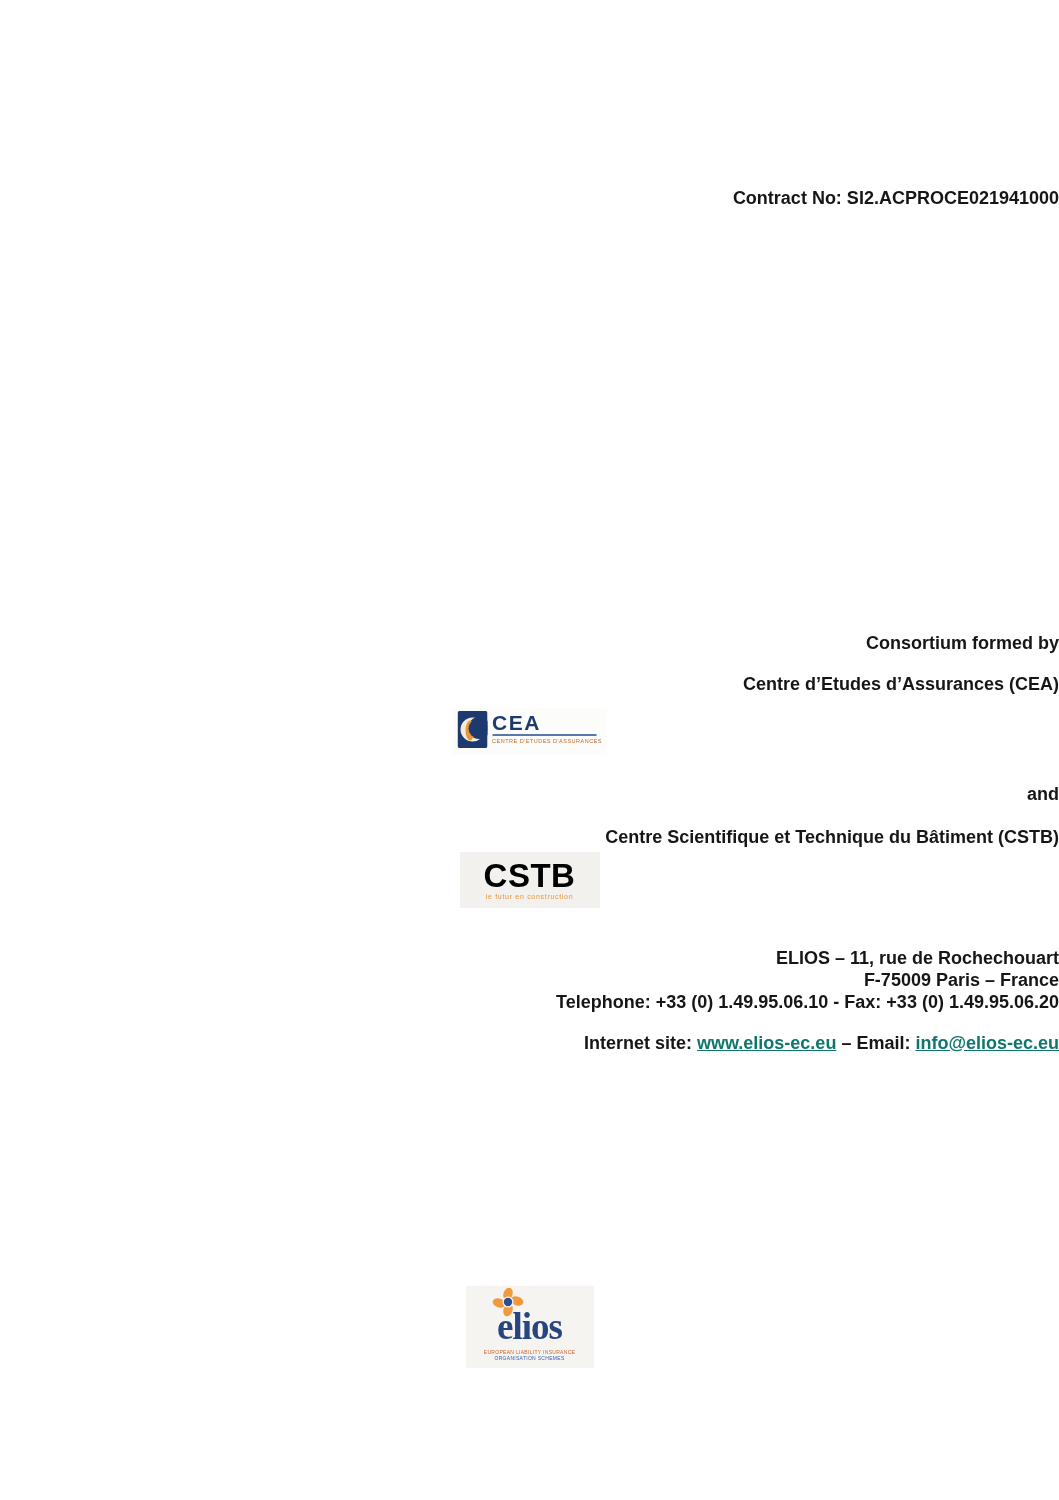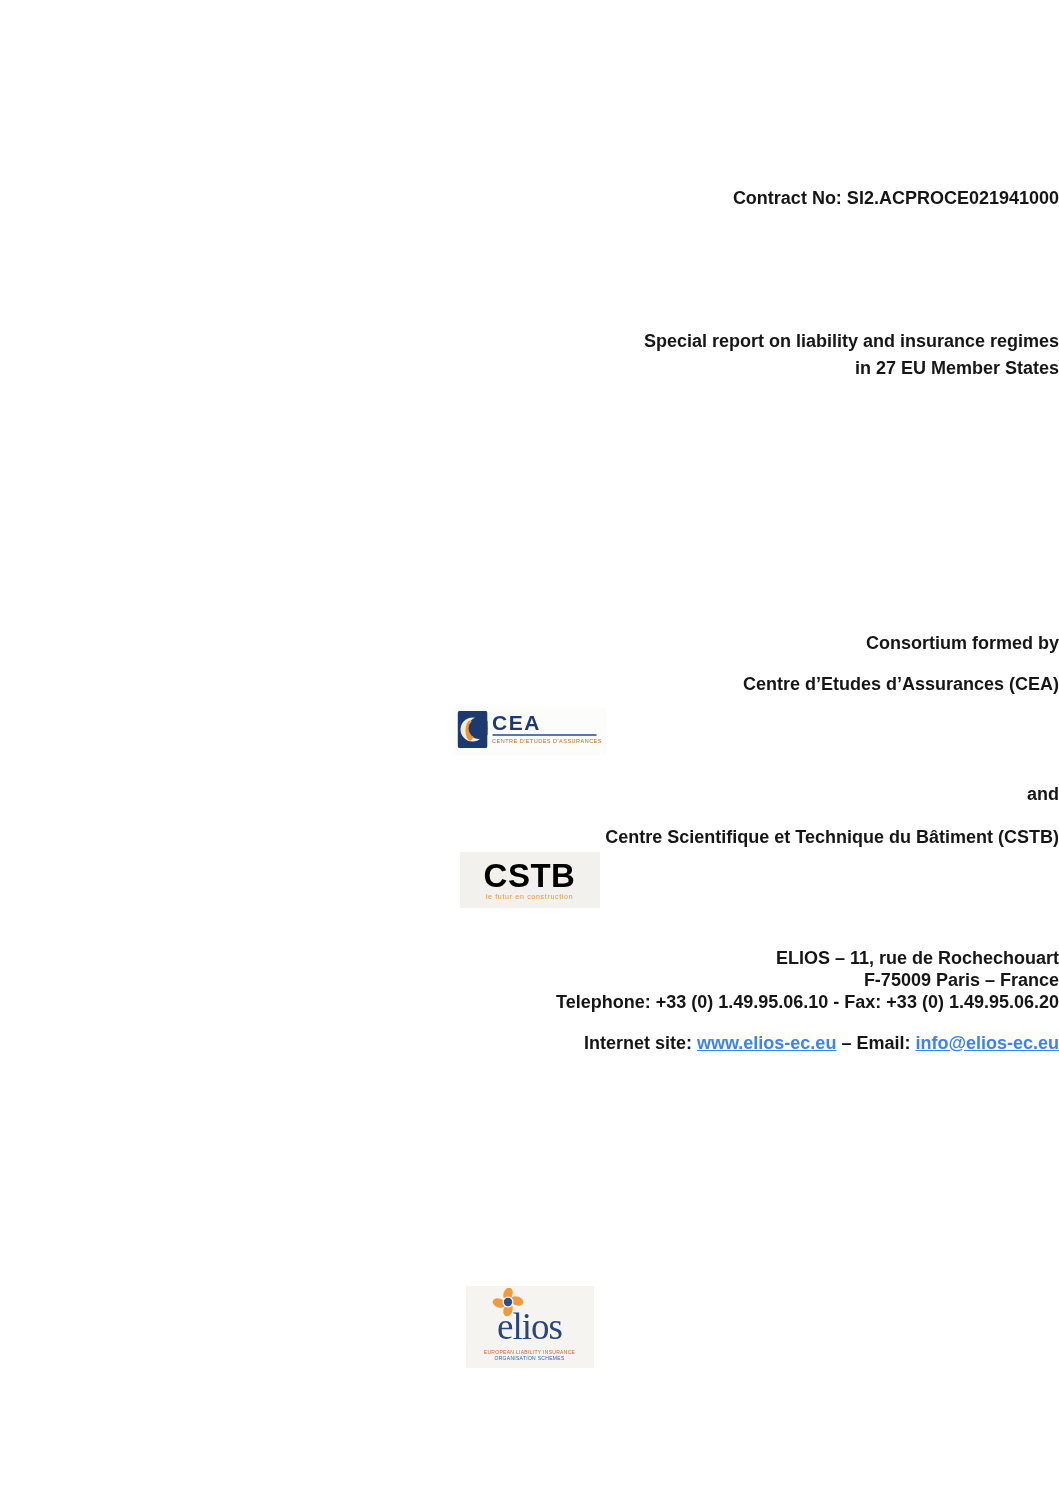--- a/index.html
+++ b/index.html
@@ -62,56 +62,52 @@
   }
   .cstb-acronym {
     color: #000000; font-weight: bold; font-size: 33px;
     line-height: 30px; letter-spacing: 0.5px;
   }
   .cstb-tagline { color: #e8963c; font-size: 7px; letter-spacing: 0.7px; margin-top: 2px; }
 
   .address-block { top: 947px; line-height: 22px; }
   .contact-block { top: 1033px; }
   .link {
-    color: #3b82f6; text-decoration: underline; font-weight: bold; cursor: pointer;
+    color: #0f766e; text-decoration: underline; font-weight: bold; cursor: pointer;
   }
   .date-block { top: 1098px; }
 
   
   .elios-logo {
     position: absolute; top: 1286px; left: 50%;
     transform: translateX(-50%);
     width: 128px; height: 82px;
     background: #f5f4f1;
   }
   .elios-flower { position: absolute; top: 2px; left: 26px; }
   .elios-wordmark {
     position: absolute; top: 22px; left: 0; width: 100%;
     text-align: center;
     font-family: "Liberation Serif", serif;
-    font-weight: normal; font-size: 37px; line-height: 38px;
+    font-weight: bold; font-size: 37px; line-height: 38px;
     color: #27457e; letter-spacing: -1px;
   }
   .elios-taglines { position: absolute; top: 63px; left: 0; width: 100%; text-align: center; line-height: 6px; }
   .elios-tagline1 { font-size: 5px; color: #d2622a; letter-spacing: 0.3px; }
   .elios-tagline2 { font-size: 5px; color: #3a5ca8; letter-spacing: 0.3px; }
 </style>
 </head>
 <body>
 
 <div class="page">
 
   <div class="block contract-block bold-sm">
     <div>Contract No: SI2.ACPROCE021941000</div>
   </div>
 
-  <div class="block subtitle-block bold-sm">
-    <div>Special report on liability and insurance regimes</div>
-    <div>in 27 EU Member States</div>
-  </div>
 
 
   <div class="block consortium-intro bold-sm">Consortium formed by</div>
   <div class="block member-1 bold-sm">Centre d’Etudes d’Assurances (CEA)</div>
 
   <div class="cea-logo">
     <span>
       <svg width="30" height="37" viewBox="0 0 30 37">
         <rect x="0" y="0" width="30" height="37" rx="2" fill="#1d3a70"></rect>
         <circle cx="15" cy="18.5" r="12" fill="#f3ecd8"></circle>

